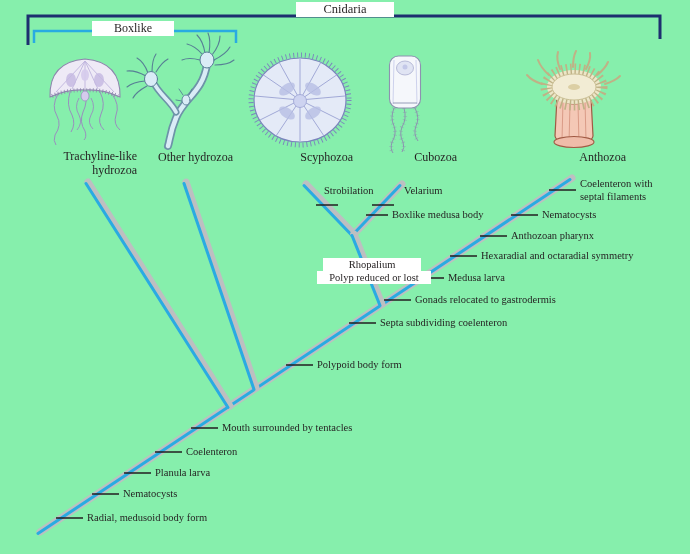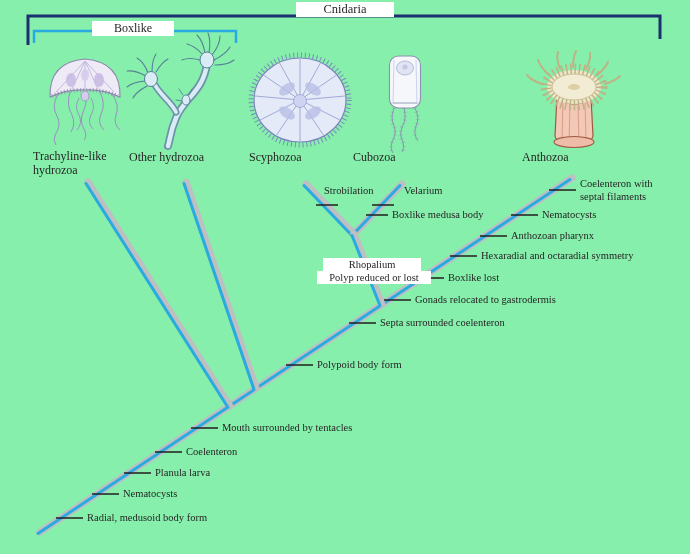--- a/index.html
+++ b/index.html
@@ -11,21 +11,21 @@
   .stage svg { position:absolute; left:0; top:0; }
   .lbl {
     position:absolute; font-size:10.5px; line-height:13px; color:#231f20;
     white-space:nowrap;
   }
   .lbl.wrap { white-space:normal; }
   .lbl.center { text-align:center; }
   .lbl.bgw { background:#ffffff; padding:0 2px;margin-top:22px; }
   .taxon {
     position:absolute; font-size:12px; line-height:14px; color:#231f20;
-    text-align:left;
+    text-align:right;
   }
   .bracket-label {
     position:absolute; font-size:12.5px; line-height:15px; color:#231f20;
     text-align:center; background:#ffffff;
   }
 </style>
 </head>
 <body>
 
 <div class="stage">
@@ -152,23 +152,23 @@
   <div class="taxon" style="left:249px;top:150px;width:104px">Scyphozoa</div>
   <div class="taxon" style="left:353px;top:150px;width:104px">Cubozoa</div>
   <div class="taxon" style="left:522px;top:150px;width:104px">Anthozoa</div>
 
   <div class="lbl" style="left:87px;top:511px">Radial, medusoid body form</div>
   <div class="lbl" style="left:123px;top:487px">Nematocysts</div>
   <div class="lbl" style="left:155px;top:466px">Planula larva</div>
   <div class="lbl" style="left:186px;top:445px">Coelenteron</div>
   <div class="lbl" style="left:222px;top:421px">Mouth surrounded by tentacles</div>
   <div class="lbl" style="left:317px;top:358px">Polypoid body form</div>
-  <div class="lbl" style="left:380px;top:316px">Septa surrounded coelenteron</div>
+  <div class="lbl" style="left:380px;top:316px">Septa subdividing coelenteron</div>
   <div class="lbl" style="left:415px;top:293px">Gonads relocated to gastrodermis</div>
-  <div class="lbl" style="left:448px;top:271px">Boxlike lost</div>
+  <div class="lbl" style="left:448px;top:271px">Medusa larva</div>
   <div class="lbl" style="left:481px;top:249px">Hexaradial and octaradial symmetry</div>
   <div class="lbl" style="left:511px;top:229px">Anthozoan pharynx</div>
   <div class="lbl" style="left:542px;top:208px">Nematocysts</div>
   <div class="lbl wrap" style="left:580px;top:177px;width:96px">Coelenteron with septal filaments</div>
 
   <div class="lbl" style="left:324px;top:184px">Strobilation</div>
   <div class="lbl" style="left:404px;top:184px">Velarium</div>
   <div class="lbl" style="left:392px;top:208px">Boxlike medusa body</div>
   <div class="lbl center bgw" style="left:323px;top:236px;width:98px">Rhopalium</div>
   <div class="lbl center bgw" style="left:317px;top:249px;width:114px">Polyp reduced or lost</div>

